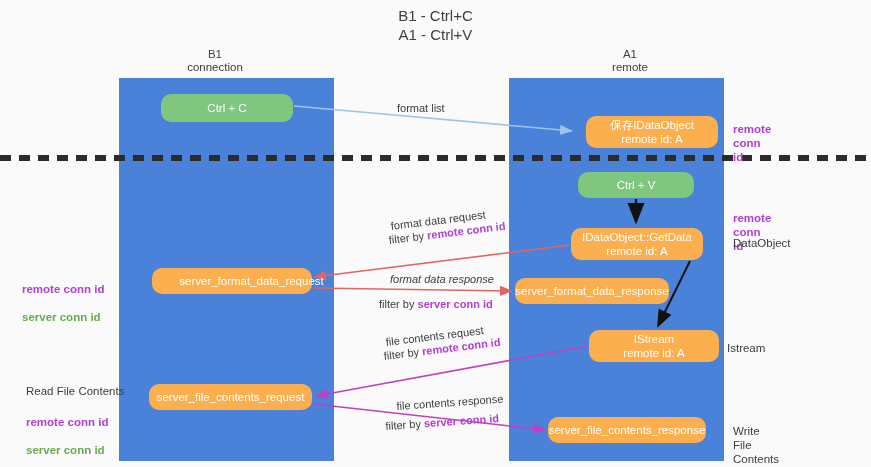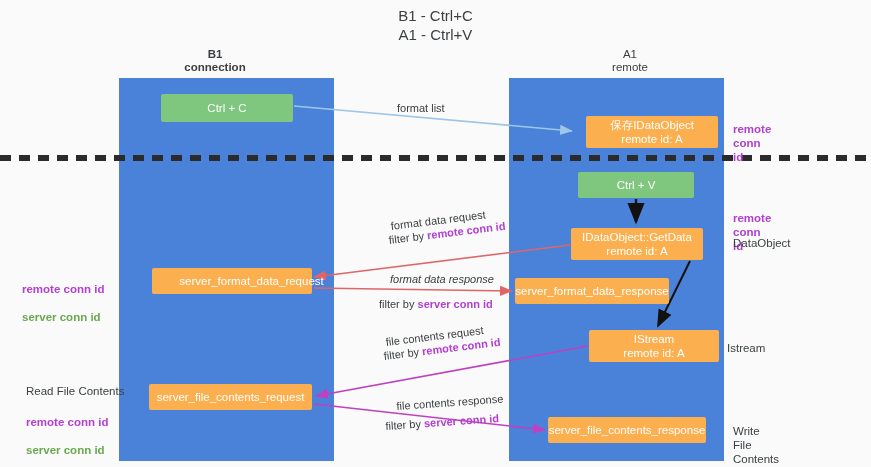--- a/index.html
+++ b/index.html
@@ -19,42 +19,42 @@
     left:0;top:6px;width:871px;text-align:center;
     font-size:15px;line-height:19px;color:#3c4043;
     white-space:pre-line;
   }
 
   
   .col-head{
     text-align:center;font-size:11.5px;line-height:13px;color:#3c4043;
     white-space:pre-line;
   }
-  #head-b1{left:145px;top:48px;width:140px;font-weight:bold;}
+  #head-b1{left:145px;top:48px;width:140px;}
   #head-a1{left:560px;top:48px;width:140px;}
 
   
   .lane{background:#4a82da;}
   #lane-b1{left:119px;top:78px;width:215px;height:383px;}
   #lane-a1{left:509px;top:78px;width:215px;height:383px;}
 
   
   #dashed{
     left:0px;top:155px;width:871px;height:6px;
     background-image:repeating-linear-gradient(to right,#2b2b2b 0px,#2b2b2b 11px,transparent 11px,transparent 19px);
   }
 
   
   .node{
     box-sizing:border-box;
     display:flex;align-items:center;justify-content:center;
     text-align:center;color:#ffffff;
     font-size:11.5px;line-height:14px;
     white-space:pre-line;
-    border-radius:2px;
+    border-radius:10px;
   }
   .node.green{background:#7fc67f;}
   .node.orange{background:#fcaf4f;}
 
   #n-ctrlc{left:161px;top:94px;width:132px;height:28px;}
   #n-idataobject{left:578px;top:116px;width:132px;height:32px;margin-left:8px;}
   #n-ctrlv{left:578px;top:172px;width:116px;height:26px;}
   #n-getdata{left:571px;top:228px;width:132px;height:32px;text-align:center;}
   #n-fmt-req{left:152px;top:268px;width:160px;height:26px;padding-left:39px;}
   #n-fmt-resp{left:515px;top:278px;width:154px;height:26px;}

